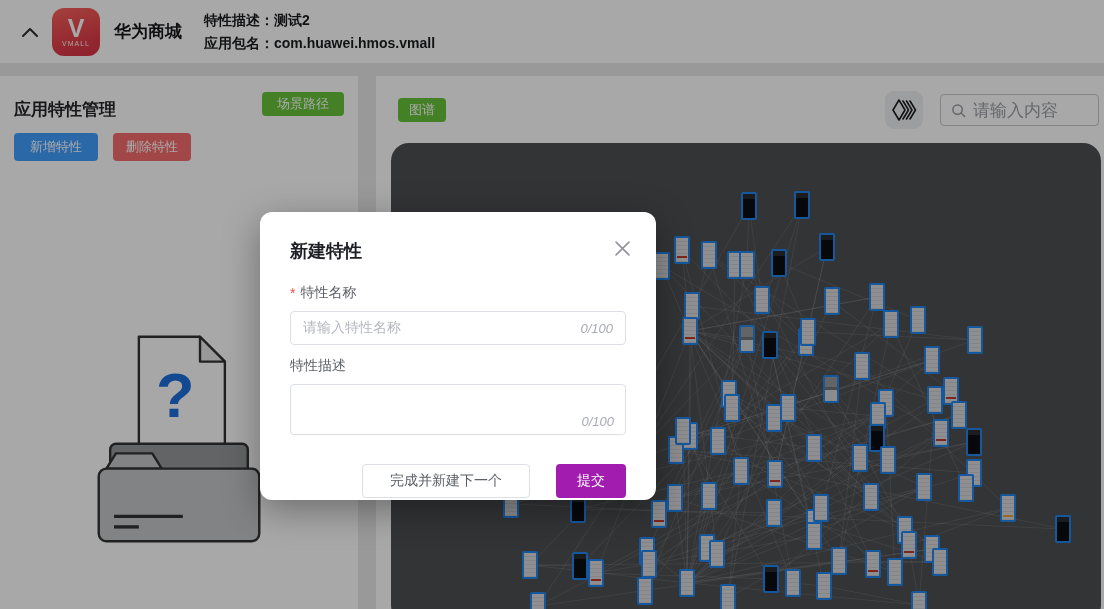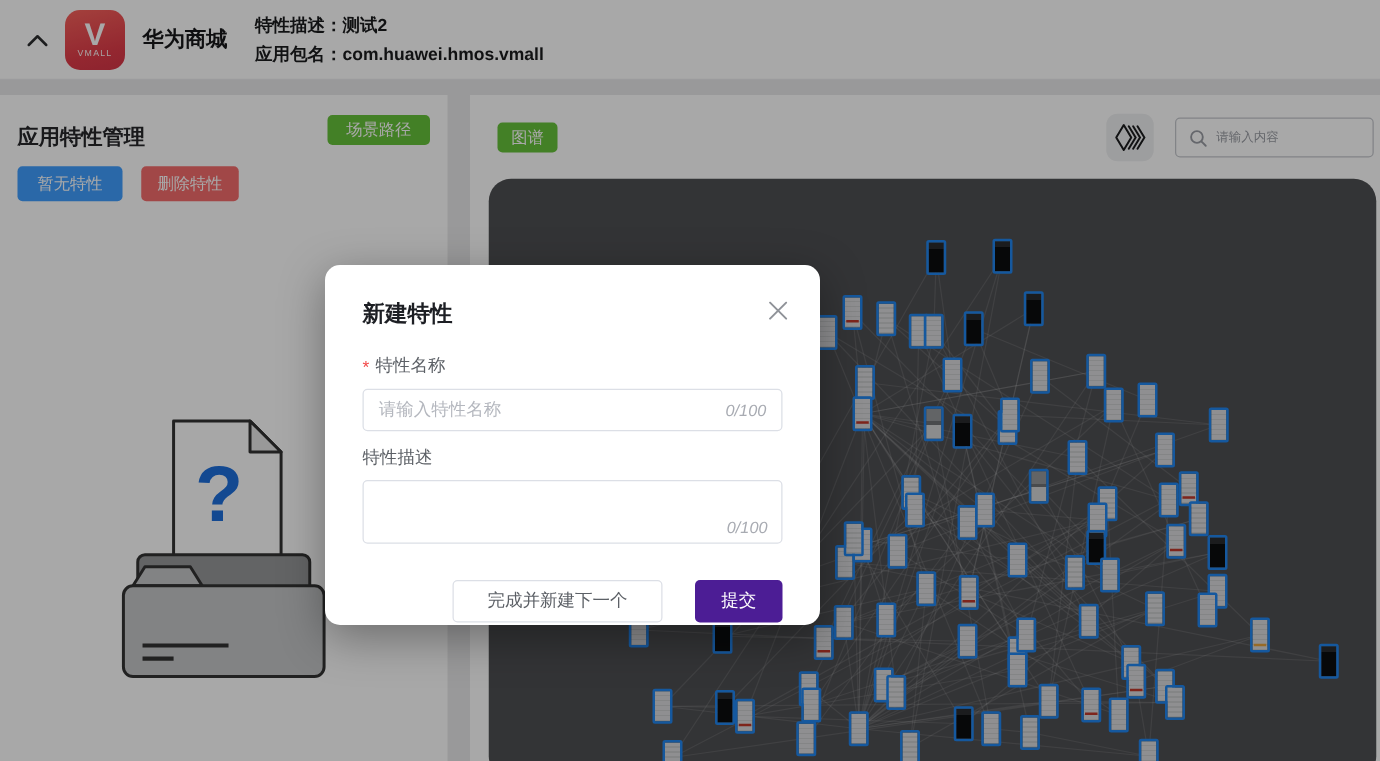--- a/index.html
+++ b/index.html
@@ -34,21 +34,21 @@
 
   .empty{margin-top:168px;display:flex;flex-direction:column;align-items:center;}
   .empty-text{margin-top:10px;font-size:14px;color:#606266;line-height:23px;text-align:center;}
 
   
   .btn-graph{position:absolute;left:22px;top:22px;background:#67c23a;height:24px;padding:0 11px;font-size:13px;}
   .tool-right{position:absolute;right:5px;top:15px;display:flex;align-items:center;gap:17px;}
   .icon-btn{width:38px;height:38px;border-radius:9px;background:#eff0f1;display:flex;align-items:center;justify-content:center;cursor:pointer;}
   .search{width:159px;height:32px;border:1px solid #c6c8ce;border-radius:4px;background:#fff;
           display:flex;align-items:center;padding:0 10px;gap:7px;}
-  .search .ph{font-size:10px;color:#9a9da4;}
+  .search .ph{font-size:17px;color:#9a9da4;}
 
   
   .canvas{position:absolute;left:15px;top:67px;width:710px;height:480px;background:#4e4f52;border-radius:18px;overflow:hidden;}
   .edges{position:absolute;left:0;top:0;}
   .node{position:absolute;width:16px;height:28px;border:2px solid #2186f0;border-radius:2px;
         background:repeating-linear-gradient(#d9dadc 0 3px,#c9cacc 3px 4px);transform:translate(-50%,-50%);cursor:pointer;}
   .node.d{background:linear-gradient(#2a2b2e 0 5px,#0c0d0f 5px);}
   .node.p{background:linear-gradient(#95989c 0 10px,#6f7276 10px 13px,#d4d5d7 13px);}
   .node.r::after{content:"";position:absolute;left:1px;right:1px;bottom:4px;height:2px;background:#c0392b;}
   .node.o::after{content:"";position:absolute;left:1px;right:1px;bottom:3px;height:2px;background:#e6a23c;}
@@ -64,21 +64,21 @@
   .req{color:#f34b4b;font-size:14px;}
   .field{margin-top:9px;border:1px solid #dcdfe6;border-radius:4px;background:#fff;position:relative;}
   .field.input{height:34px;display:flex;align-items:center;justify-content:space-between;padding:0 12px;}
   .field.textarea{height:51px;}
   .ph2{font-size:14px;color:#b4b7be;}
   .counter{font-size:13px;color:#a8abb2;font-style:italic;}
   .textarea .counter{position:absolute;right:11px;bottom:5px;}
   .modal-footer{display:flex;justify-content:flex-end;gap:26px;margin-top:29px;}
   .btn-secondary{height:34px;padding:0 27px;border:1px solid #dcdfe6;border-radius:4px;background:#fff;
                  font-size:14px;color:#5c6066;display:flex;align-items:center;cursor:pointer;}
-  .btn-primary{height:34px;padding:0 21px;border:none;border-radius:4px;background:#4c1d95;font-size:14px;
+  .btn-primary{height:34px;padding:0 21px;border:none;border-radius:4px;background:#a21caf;font-size:14px;
                color:#fff;display:flex;align-items:center;cursor:pointer;}
 </style>
 </head>
 <body>
 
 <div class="page">
 
   <div class="header">
     <div class="collapse">
       <svg width="20" height="14" viewBox="0 0 20 14">
@@ -95,21 +95,21 @@
       <div><span class="lbl">应用包名：</span><span>com.huawei.hmos.vmall</span></div>
     </div>
   </div>
 
   <div class="left-panel">
     <div class="lp-titlerow">
       <div class="lp-title">应用特性管理</div>
       <button class="btn btn-green">场景路径</button>
     </div>
     <div class="lp-btnrow">
-      <button class="btn btn-blue">暂无特性</button>
+      <button class="btn btn-blue">新增特性</button>
       <button class="btn btn-red">删除特性</button>
     </div>
 
     <div class="empty">
       <svg width="172" height="220" viewBox="0 0 180 230">
         <path d="M48,8 h64 l26,26 v112 h-90 z" fill="#fdfdfd" stroke="#333" stroke-width="2.5" stroke-linejoin="round"></path>
         <path d="M112,8 l26,26 h-26 z" fill="#e9e9e9" stroke="#333" stroke-width="2.5" stroke-linejoin="round"></path>
         <text x="86" y="92" font-size="66" font-weight="bold" fill="#1d6fdd" text-anchor="middle" font-family="'DejaVu Sans',sans-serif">?</text>
         <rect x="18" y="120" width="144" height="34" rx="6" fill="#97989a" stroke="#333" stroke-width="2.5"></rect>
         <path d="M14,146 l10,-16 h38 l10,16 z" fill="#c6c7c9" stroke="#333" stroke-width="2.5" stroke-linejoin="round"></path>

